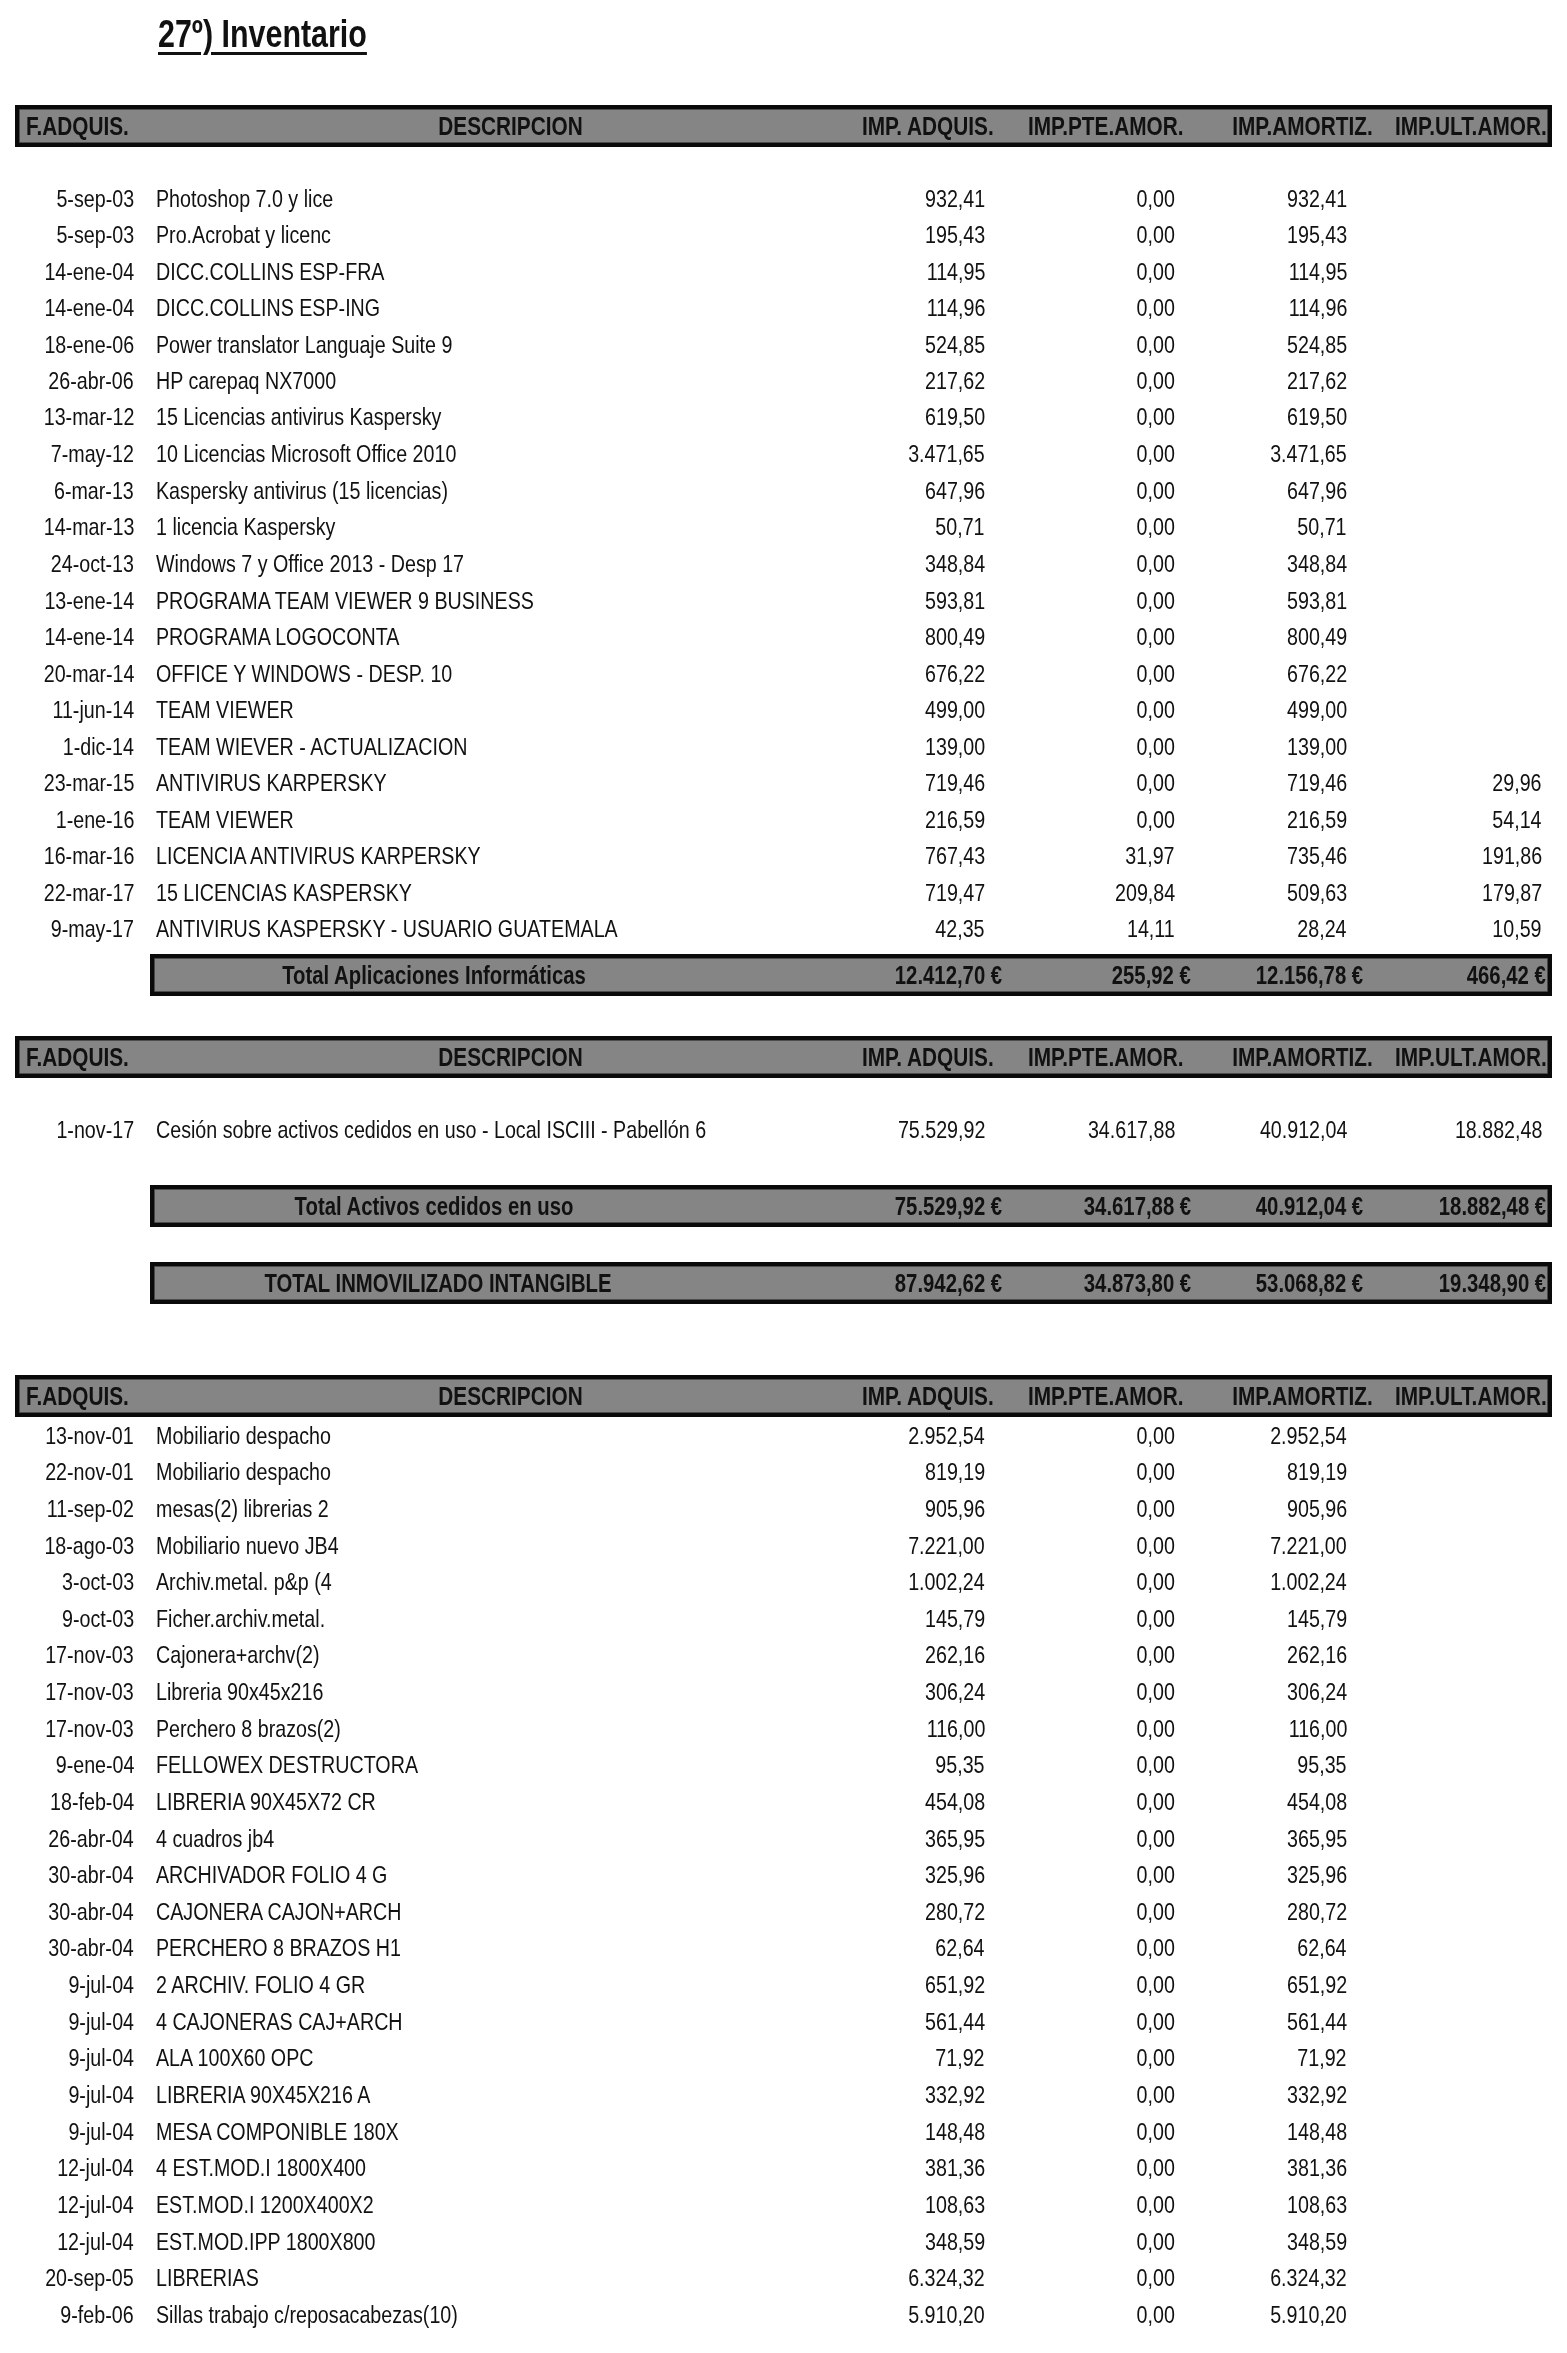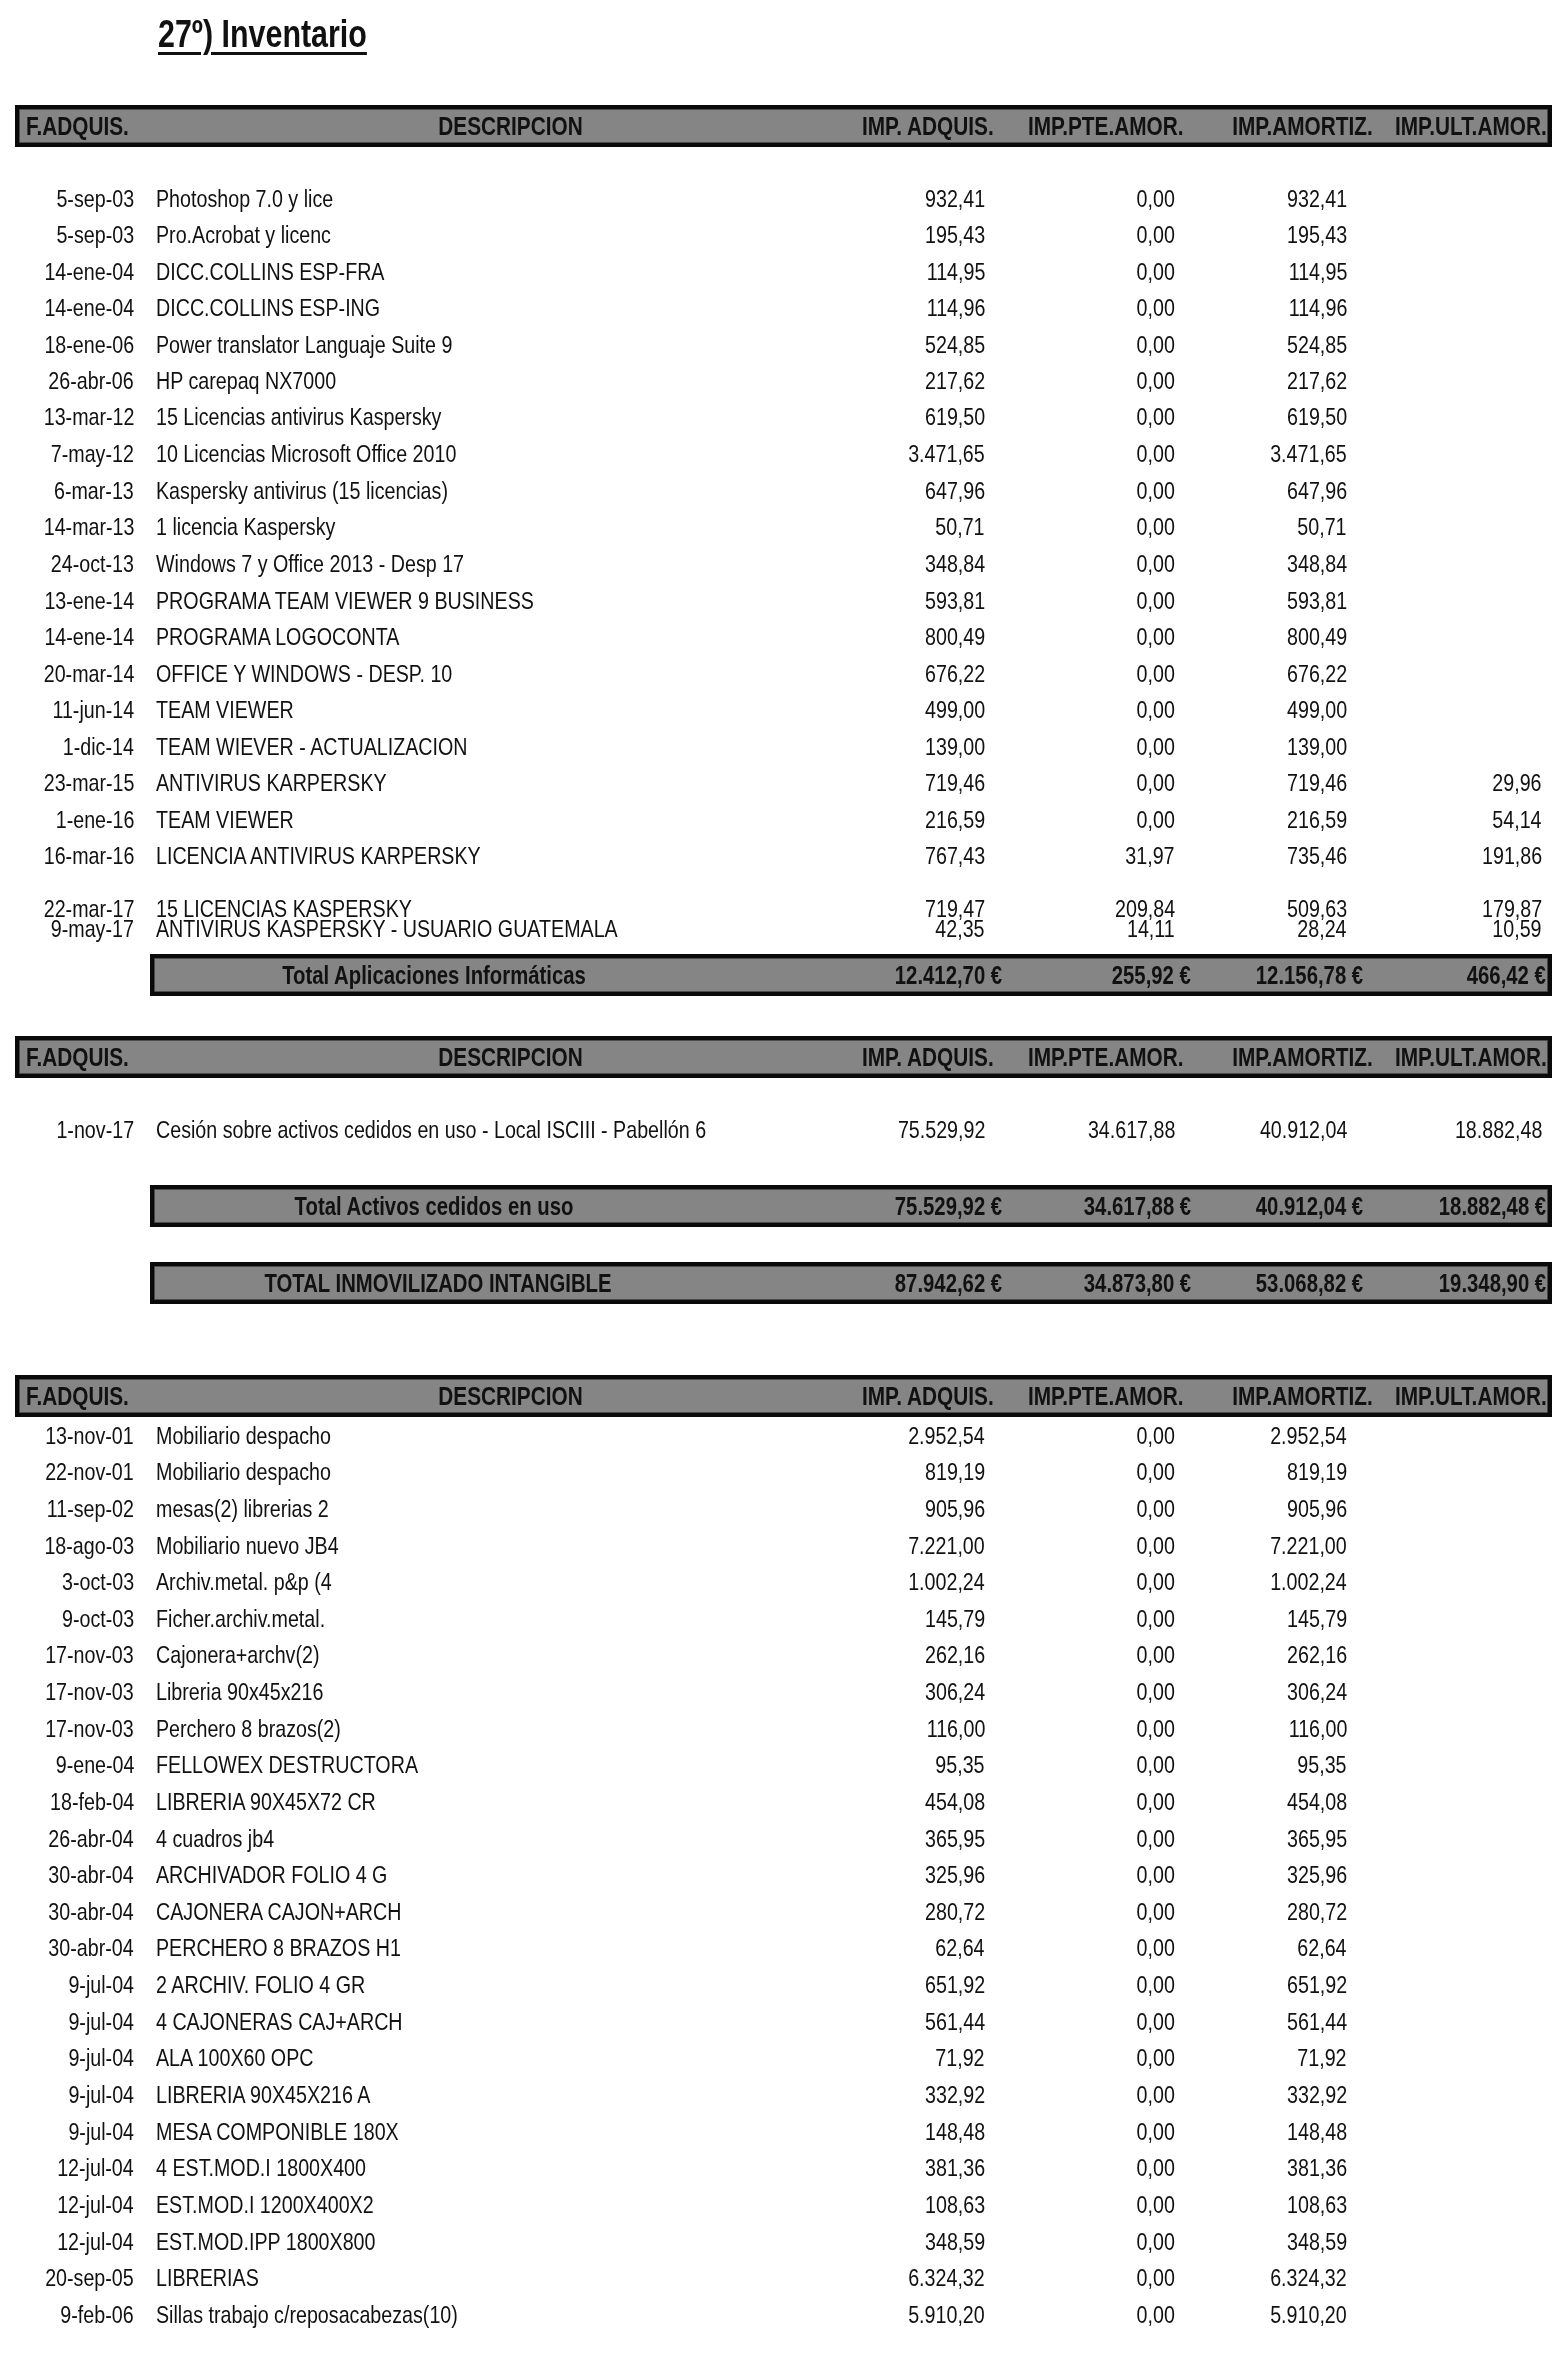--- a/index.html
+++ b/index.html
@@ -200,21 +200,21 @@
       <span class="cell tr" style="right:26px">54,14</span>
     </div>
     <div class="row" style="top: 838px;">
       <span class="cell tr" style="right:1434px">16-mar-16</span>
       <span class="cell tl" style="left:156px">LICENCIA ANTIVIRUS KARPERSKY</span>
       <span class="cell tr" style="right:583px">767,43</span>
       <span class="cell tr" style="right:393px">31,97</span>
       <span class="cell tr" style="right:221px">735,46</span>
       <span class="cell tr" style="right:26px">191,86</span>
     </div>
-    <div class="row" style="top: 875px; margin-top: 16px;">
+    <div class="row" style="top: 875px;">
       <span class="cell tr" style="right:1434px">22-mar-17</span>
       <span class="cell tl" style="left:156px">15 LICENCIAS KASPERSKY</span>
       <span class="cell tr" style="right:583px">719,47</span>
       <span class="cell tr" style="right:393px">209,84</span>
       <span class="cell tr" style="right:221px">509,63</span>
       <span class="cell tr" style="right:26px">179,87</span>
     </div>
     <div class="row" style="top: 911px;">
       <span class="cell tr" style="right:1434px">9-may-17</span>
       <span class="cell tl" style="left:156px">ANTIVIRUS KASPERSKY - USUARIO GUATEMALA</span>

